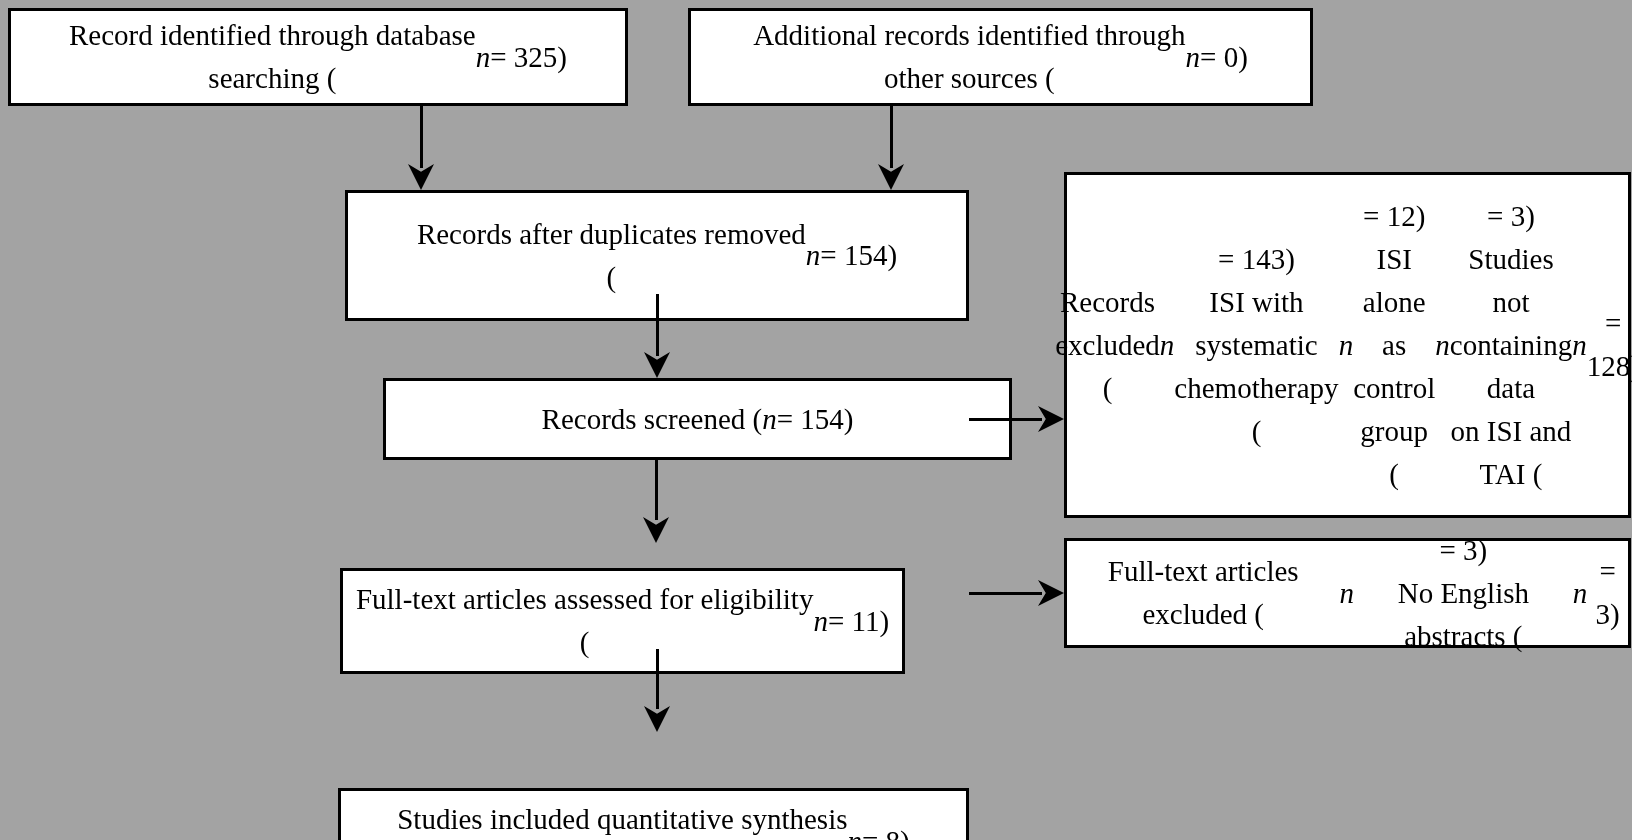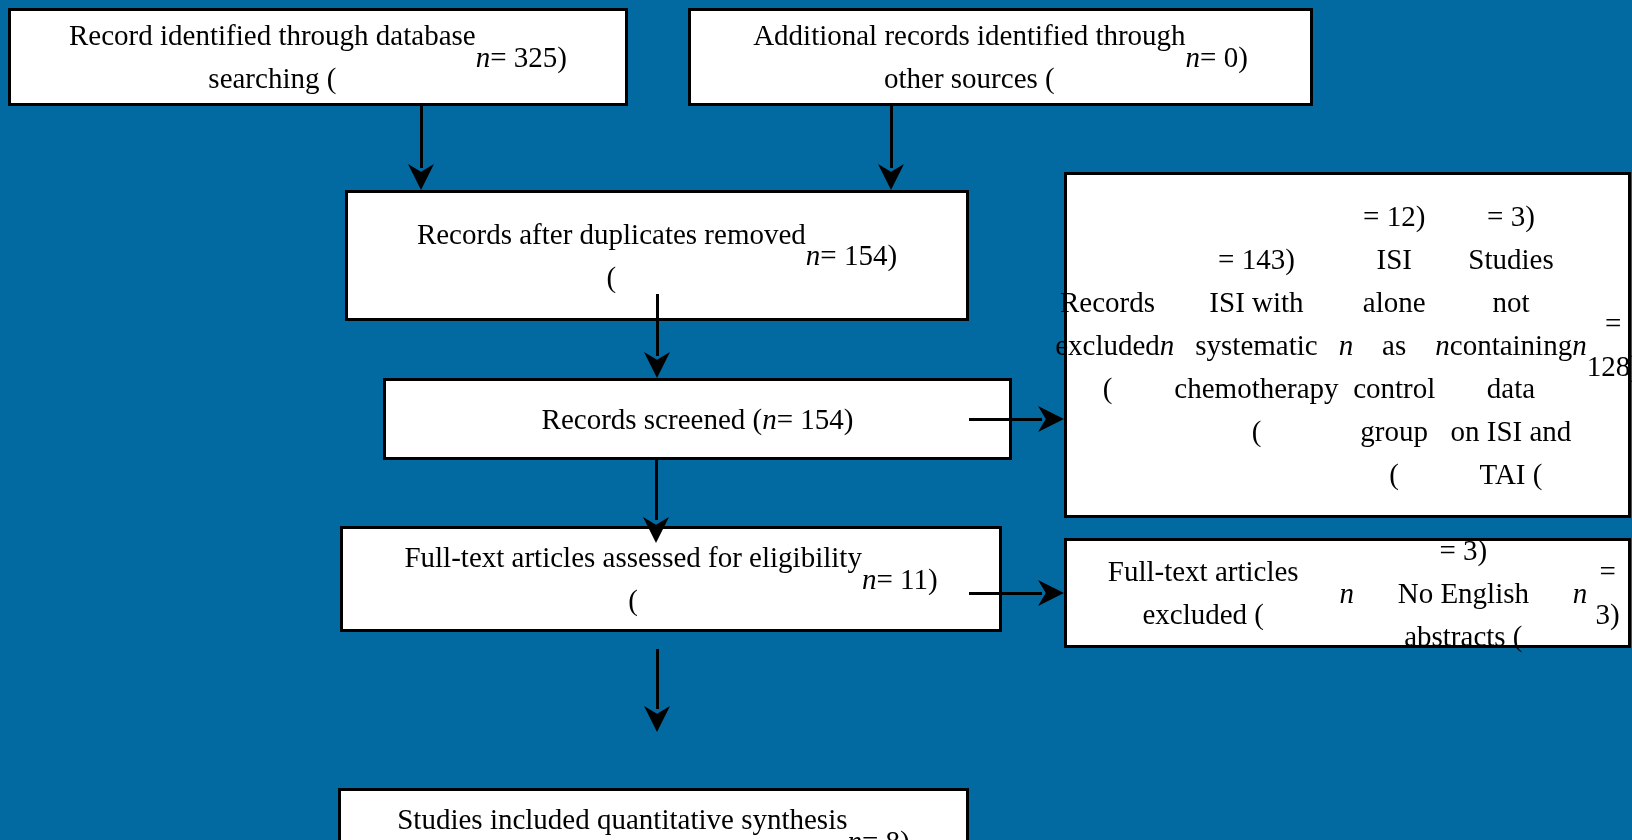--- a/index.html
+++ b/index.html
@@ -4,21 +4,21 @@
 <style>
   html, body {
     margin: 0;
     padding: 0;
     background: #ffffff;
   }
   #canvas {
     position: relative;
     width: 1632px;
     height: 840px;
-    background: #0369a1;
+    background: #a3a3a3;
     font-family: "Liberation Serif", "DejaVu Serif", serif;
     color: #000000;
     overflow: hidden;
   }
   .fbox {
     position: absolute;
     box-sizing: border-box;
     border: 3px solid #000000;
     background: #ffffff;
     display: flex;
@@ -51,21 +51,21 @@
     height: 26px;
     background: #000000;
     clip-path: polygon(100% 50%, 0 100%, 30% 50%, 0 0);
   }
   
   #box-identified        { left: 8px;    top: 8px;   width: 620px; height: 98px; }
   #box-additional        { left: 688px;  top: 8px;   width: 625px; height: 98px; }
   #box-duplicates        { left: 345px;  top: 190px; width: 624px; height: 131px; }
   #box-screened          { left: 340px;  top: 378px; width: 629px; height: 82px; margin-left: 43px; }
   #box-excluded-records  { left: 1064px; top: 172px; width: 567px; height: 346px; }
-  #box-assessed          { left: 340px;  top: 526px; width: 662px; height: 106px; }
+  #box-assessed          { left: 340px;  top: 568px; width: 565px; height: 106px; }
   #box-excluded-fulltext { left: 1064px; top: 538px; width: 567px; height: 110px; }
   #box-included          { left: 338px;  top: 752px; width: 631px; height: 106px; margin-top: 36px; }
 </style>
 </head>
 <body>
 
 <div id="canvas">
 
   <div class="fbox" id="box-identified">Record identified through database<br>searching (<i>n</i> = 325)</div>
 

